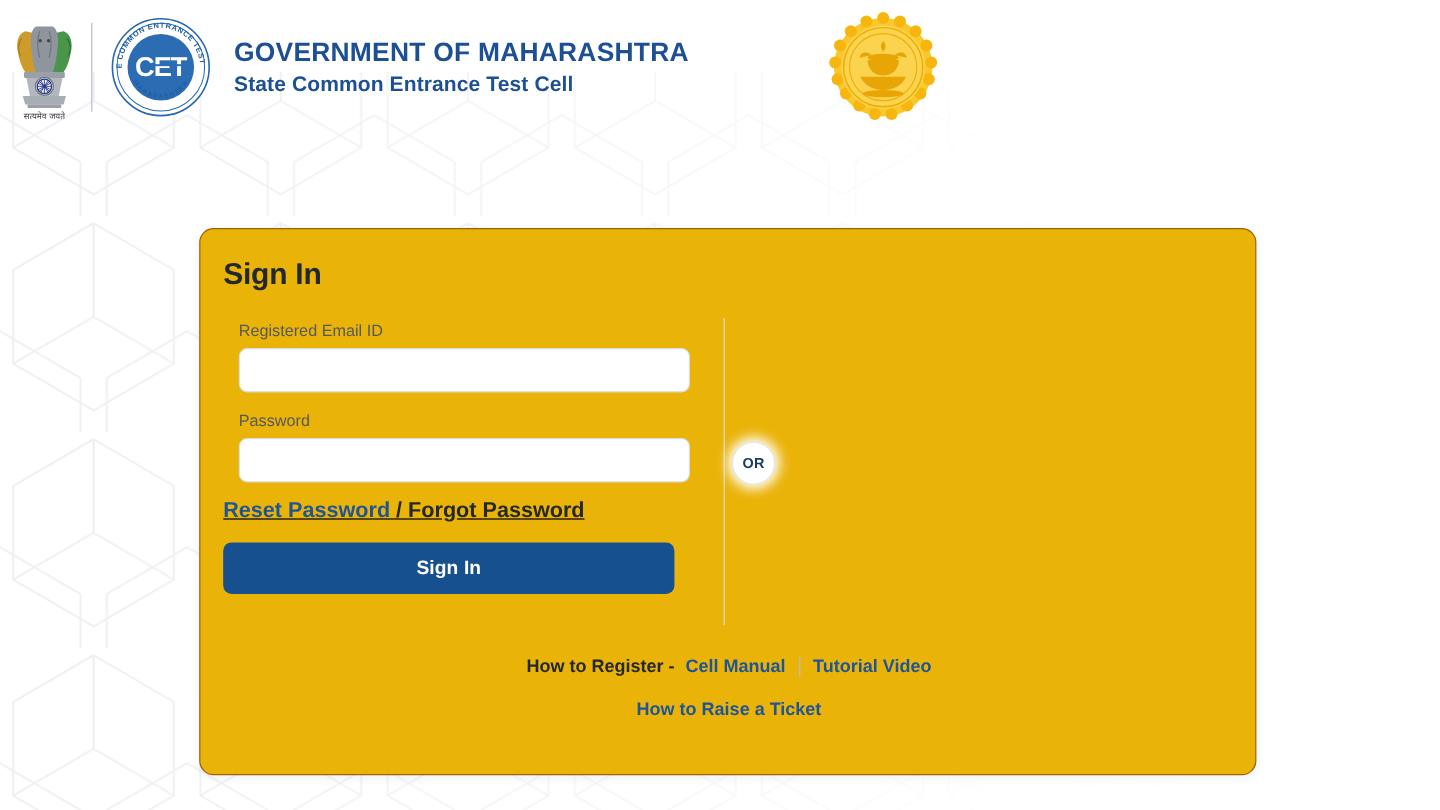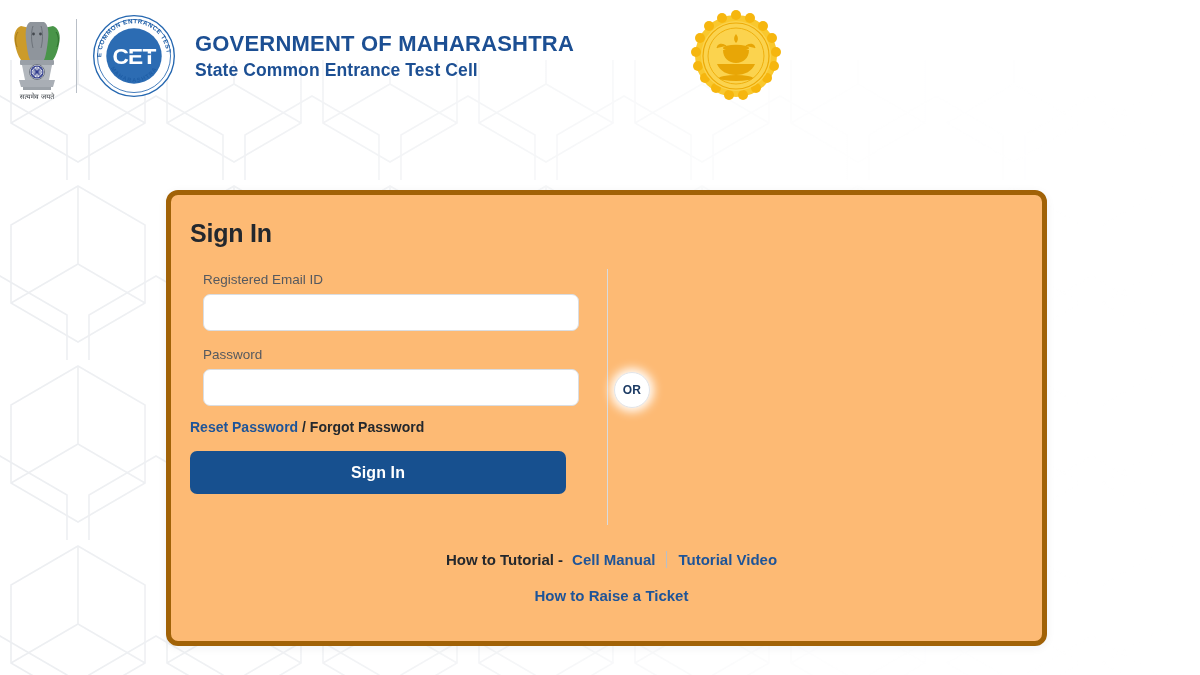--- a/index.html
+++ b/index.html
@@ -90,22 +90,22 @@
     justify-content: center;
   }
 
   
   #signin-card {
     position: absolute;
     left: 166px;
     top: 190px;
     width: 881px;
     height: 456px;
-    background: #fdba74;
-    border: 5px solid #a16207;
+    background: #eab308;
+    border: 1px solid #a16207;
     border-radius: 12px;
     box-shadow: 0 2px 10px rgba(20,30,50,0.055);
     z-index: 2;
   }
 
   #card-title {
     position: absolute;
     left: 19px;
     top: 24px;
     font-size: 25px;
@@ -141,24 +141,25 @@
     font-family: "Liberation Sans", sans-serif;
     color: #23282e;
     outline: none;
     display: block;
   }
 
   .field-group { margin-bottom: 16px; margin-left: 13px; }
   .field-group.second { margin-bottom: 13px; }
 
   #reset-forgot-line {
-    font-size: 14px;
+    font-size: 18px;
     font-weight: bold;
     margin-bottom: 16px;
     white-space: nowrap;
+    text-decoration: underline;
   }
 
   #reset-password-link {
     color: #1e5498;
     text-decoration: none;
     cursor: pointer;
   }
 
   #forgot-password-text {
     color: #24282d;
@@ -426,21 +427,21 @@
 
     <button class="primary-btn" type="submit">Sign In</button>
   </form>
 
   <div id="or-divider"></div>
   <div id="or-badge">OR</div>
 
 
   <div id="card-footer">
     <div id="how-to-register-row">
-      <span id="how-to-register-label">How to Tutorial -</span>
+      <span id="how-to-register-label">How to Register -</span>
       <a class="footer-link">Cell Manual</a>
       <span id="footer-link-separator"></span>
       <a class="footer-link">Tutorial Video</a>
     </div>
     <div id="how-to-raise-ticket-row">
       <a class="footer-link">How to Raise a Ticket</a>
     </div>
   </div>
 
 </section>

